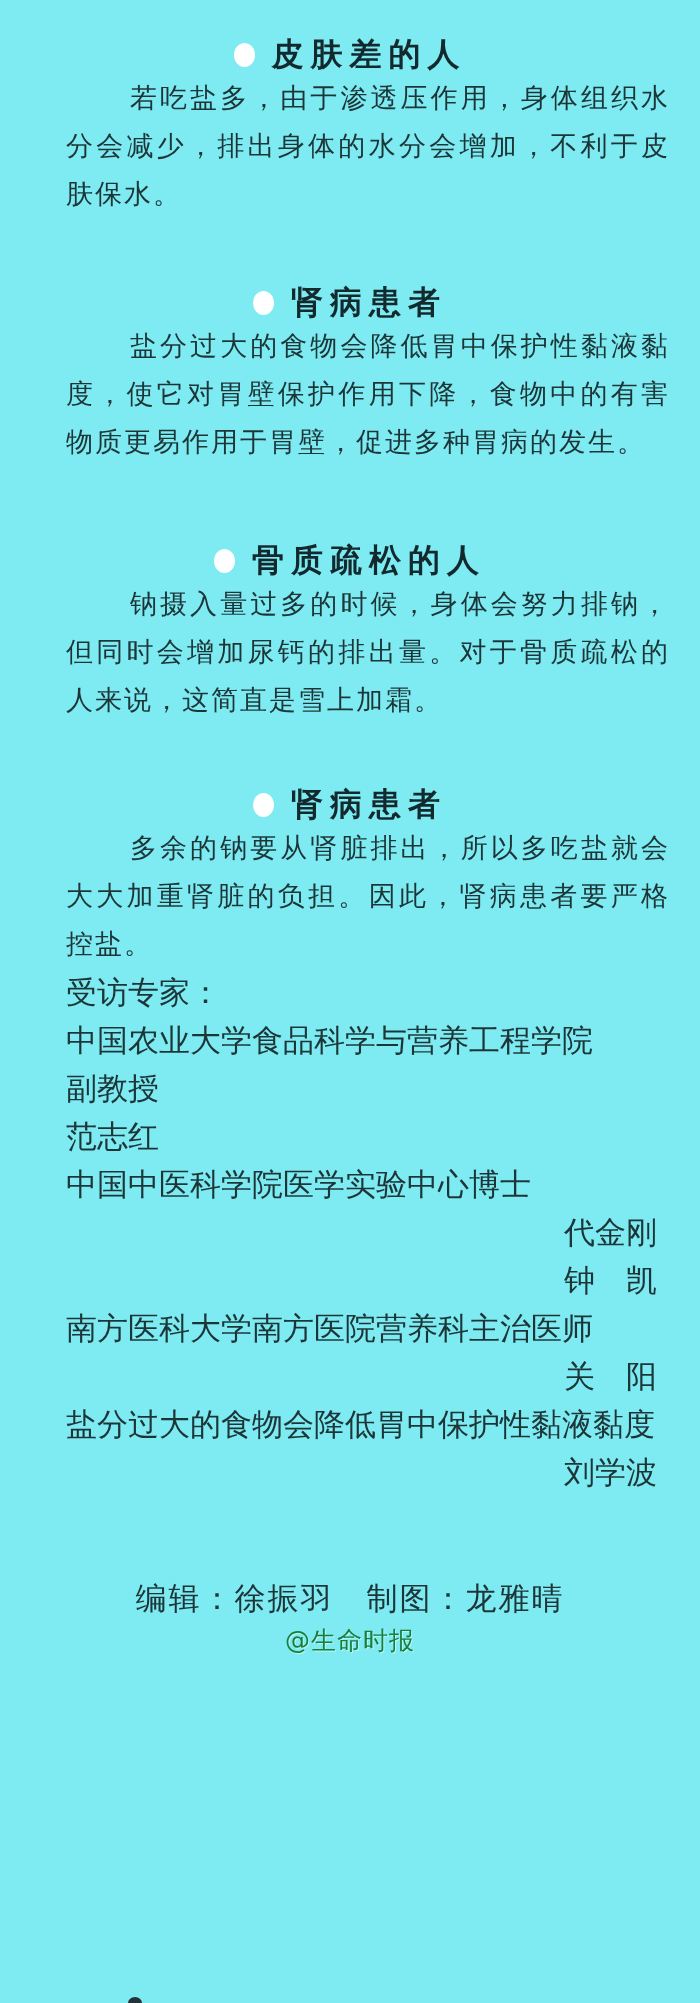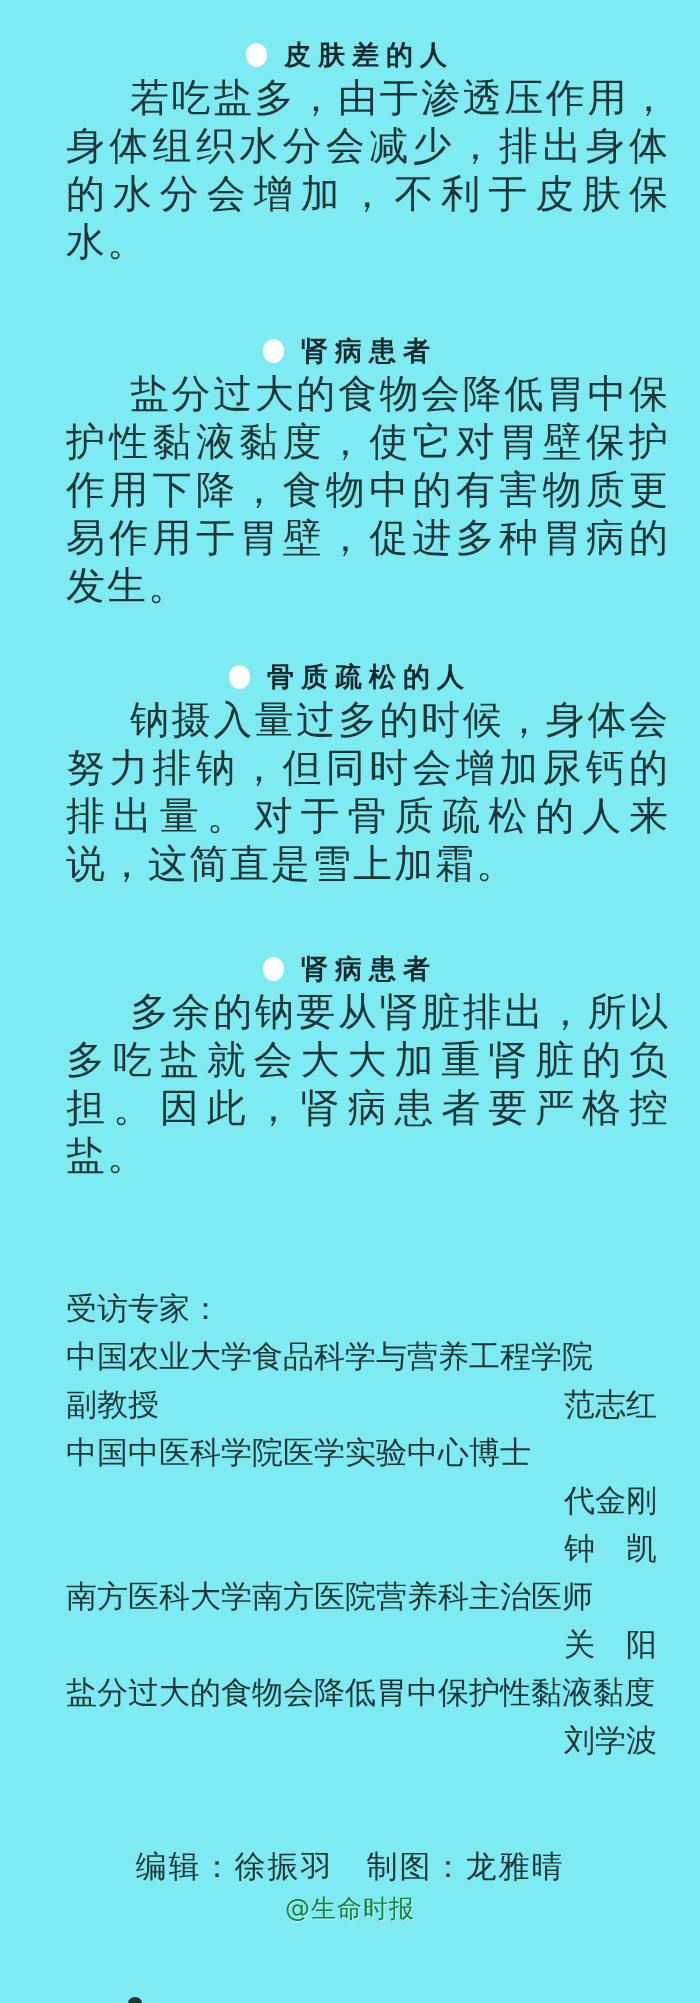--- a/index.html
+++ b/index.html
@@ -21,55 +21,55 @@
     height: 38px;
   }
   .bullet {
     width: 21px;
     height: 24px;
     background: #FFFFFF;
     border-radius: 50%;
     flex: 0 0 auto;
   }
   .heading-text {
-    font-size: 27px;
+    font-size: 32px;
     font-weight: bold;
     letter-spacing: 7px;
     color: #122A2D;
     white-space: nowrap;
   }
   
   p.body {
     margin: 0;
     padding: 0 30px 0 66px;
-    font-size: 39px;
+    font-size: 27px;
     line-height: 48px;
     letter-spacing: 2px;
     text-align: justify;
     text-align-last: left;
     text-indent: 64px;
   }
   .mt-h1 { margin-top: 36px; }
   .mt-p1 { margin-top: 54px; }
   .mt-h2 { margin-top: 66px; }
   .mt-p  { margin-top: 42px; }
-  .mt-h3 { margin-top: 48px; }
+  .mt-h3 { margin-top: 76px; }
   .mt-h4 { margin-top: 62px; }
   
   .experts {
-    margin-top: 104px;
     padding: 0 43px 0 66px;
     font-size: 31px;
     line-height: 48px;
   }
   .experts-label { text-align: left; }
   .expert-row-split {
     display: flex;
     justify-content: space-between;
     align-items: baseline;
+    flex-direction: column;
   }
   .expert-institution { text-align: left; }
   .expert-name-row { text-align: right; }
   
   .editor-line {
     margin-top: 82px;
     text-align: center;
     font-size: 31px;
     letter-spacing: 2px;
     line-height: 40px;

